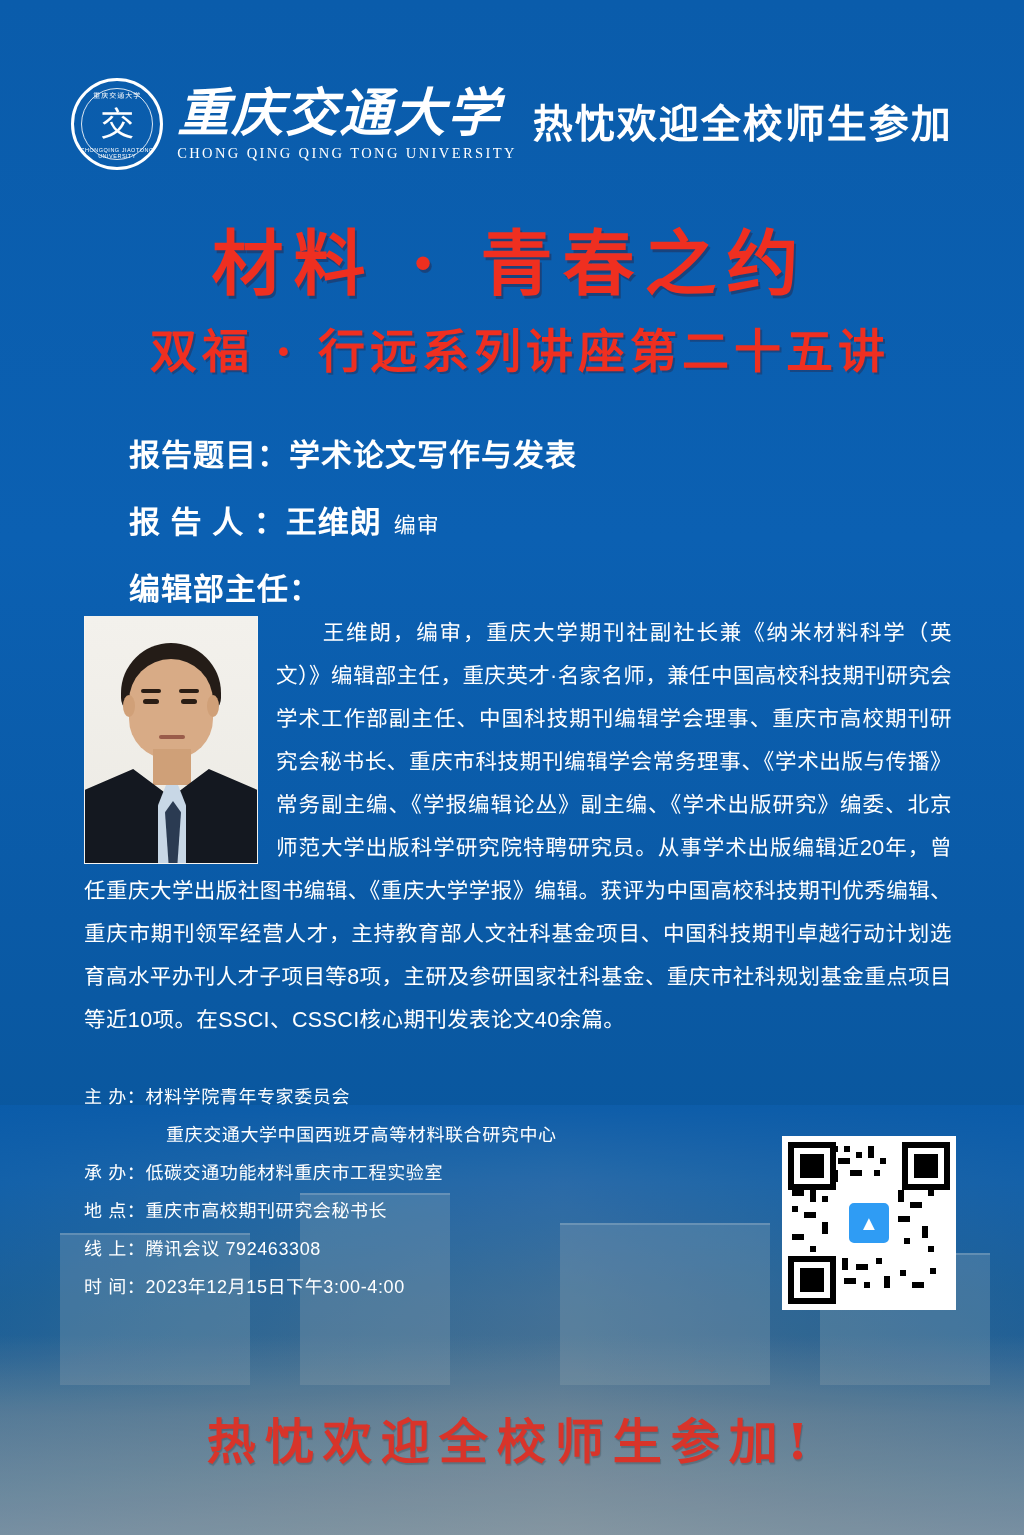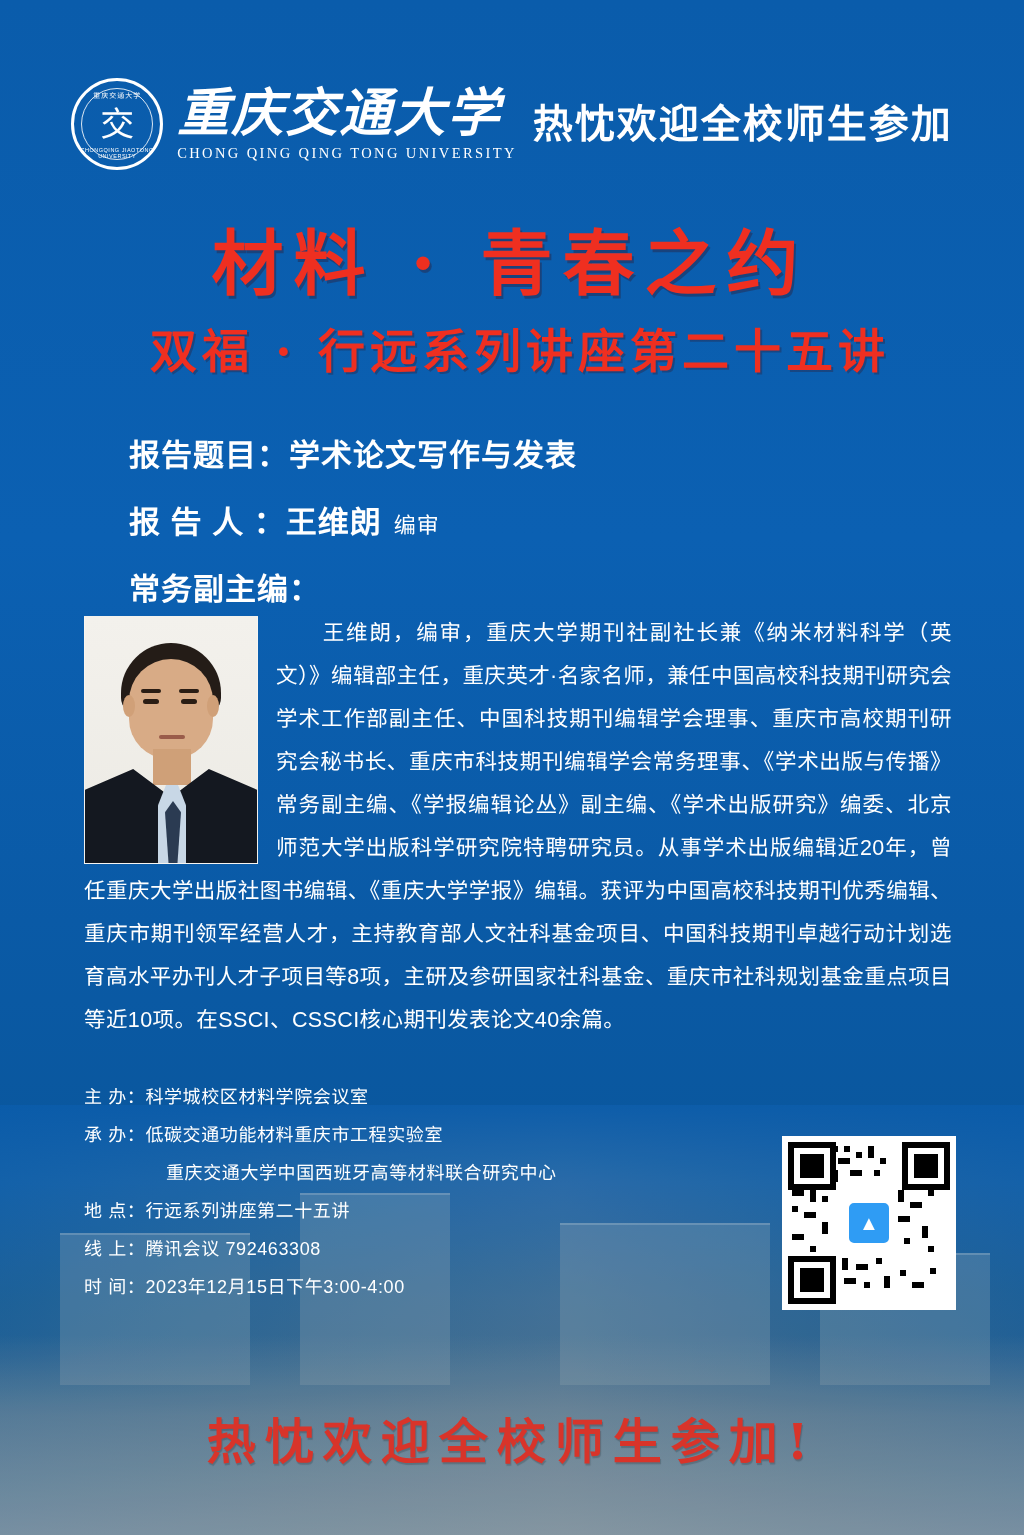--- a/index.html
+++ b/index.html
@@ -421,21 +421,21 @@
     <div class="info-row">
       <span class="label">报告题目：</span>
       <span class="value">学术论文写作与发表</span>
     </div>
     <div class="info-row">
       <span class="label">报 告 人 ：</span>
       <span class="value">王维朗</span>
       <span class="speaker-rank">编审</span>
     </div>
     <div class="info-row">
-      <span class="label">常务副主编：</span>
+      <span class="label">编辑部主任：</span>
     </div>
   </div>
 
   <div class="bio-wrap">
     <div class="portrait">
       <div class="hair"></div>
       <div class="face"></div>
       <div class="ear-l"></div>
       <div class="ear-r"></div>
       <div class="brow-l"></div>
@@ -447,32 +447,32 @@
       <div class="suit"></div>
       <div class="shirt"></div>
       <div class="tie"></div>
     </div>
     <div class="bio-text">　　王维朗，编审，重庆大学期刊社副社长兼《纳米材料科学（英文）》编辑部主任，重庆英才·名家名师，兼任中国高校科技期刊研究会学术工作部副主任、中国科技期刊编辑学会理事、重庆市高校期刊研究会秘书长、重庆市科技期刊编辑学会常务理事、《学术出版与传播》常务副主编、《学报编辑论丛》副主编、《学术出版研究》编委、北京师范大学出版科学研究院特聘研究员。从事学术出版编辑近20年，曾任重庆大学出版社图书编辑、《重庆大学学报》编辑。获评为中国高校科技期刊优秀编辑、重庆市期刊领军经营人才，主持教育部人文社科基金项目、中国科技期刊卓越行动计划选育高水平办刊人才子项目等8项，主研及参研国家社科基金、重庆市社科规划基金重点项目等近10项。在SSCI、CSSCI核心期刊发表论文40余篇。</div>
   </div>
 
   <div class="org">
     <div class="org-row">
       <span class="label">主 办：</span>
-      <span>科学城校区材料学院会议室</span>
+      <span>材料学院青年专家委员会</span>
+    </div>
+    <div class="org-row org-indent">
+      <span>重庆交通大学中国西班牙高等材料联合研究中心</span>
     </div>
     <div class="org-row">
       <span class="label">承 办：</span>
       <span>低碳交通功能材料重庆市工程实验室</span>
     </div>
-    <div class="org-row org-indent">
-      <span>重庆交通大学中国西班牙高等材料联合研究中心</span>
-    </div>
     <div class="org-row">
       <span class="label">地 点：</span>
-      <span>行远系列讲座第二十五讲</span>
+      <span>重庆市高校期刊研究会秘书长</span>
     </div>
     <div class="org-row">
       <span class="label">线 上：</span>
       <span>腾讯会议 792463308</span>
     </div>
     <div class="org-row">
       <span class="label">时 间：</span>
       <span>2023年12月15日下午3:00-4:00</span>
     </div>
   </div>

